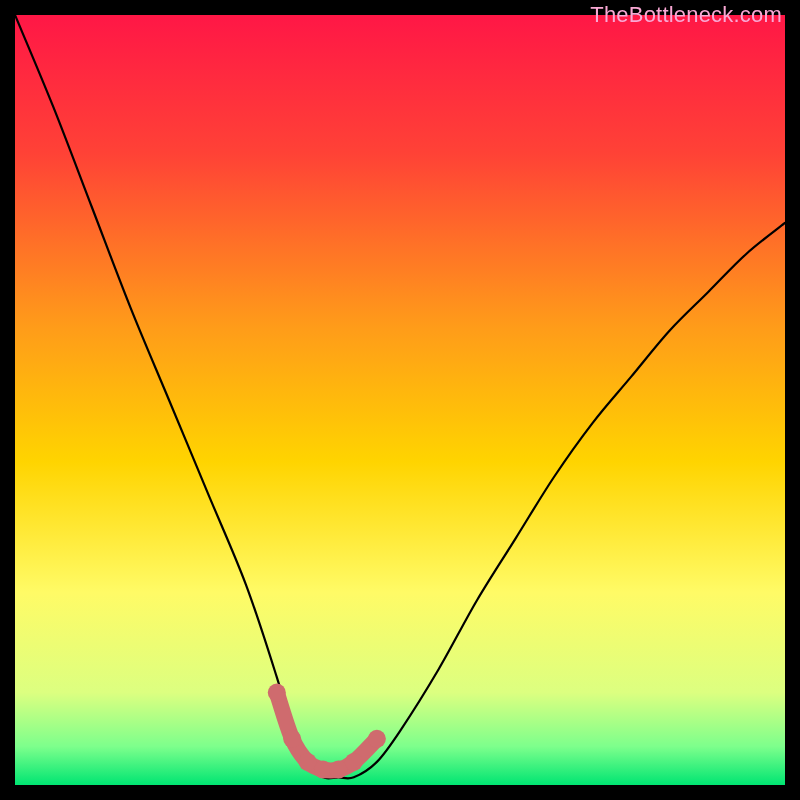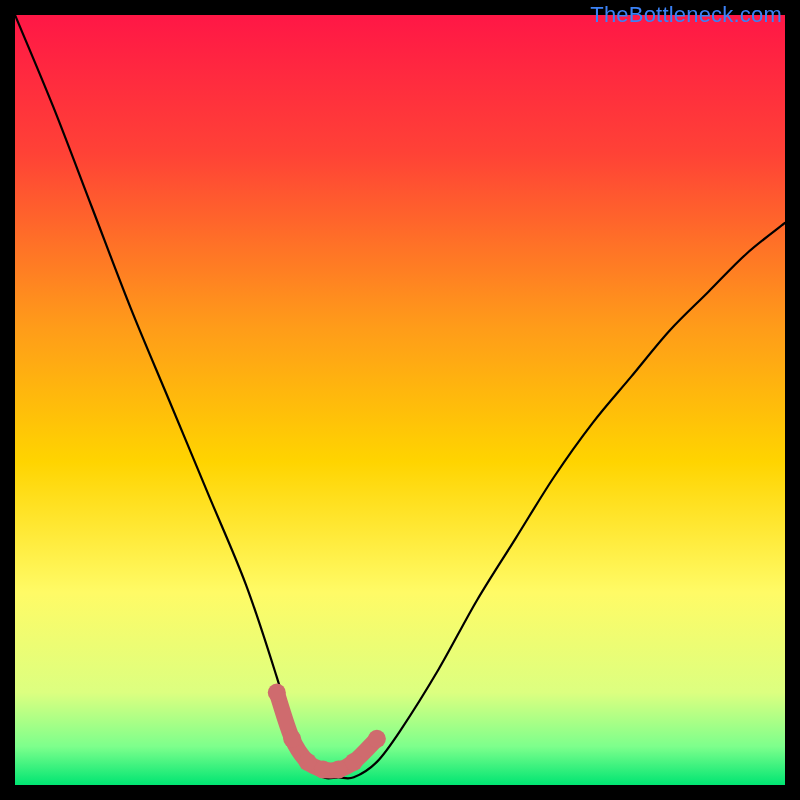--- a/index.html
+++ b/index.html
@@ -27,21 +27,21 @@
   .gradient {
     position: absolute;
     inset: 0;
   }
   .watermark {
     position: absolute;
     top: 2px;
     right: 18px;
     font-family: Arial, Helvetica, sans-serif;
     font-size: 22px;
-    color: #3b82f6;
+    color: #f9a8d4;
     font-weight: 500;
     letter-spacing: 0.2px;
   }
   svg.overlay {
     position: absolute;
     inset: 0;
   }
 </style>
 </head>
 <body>

